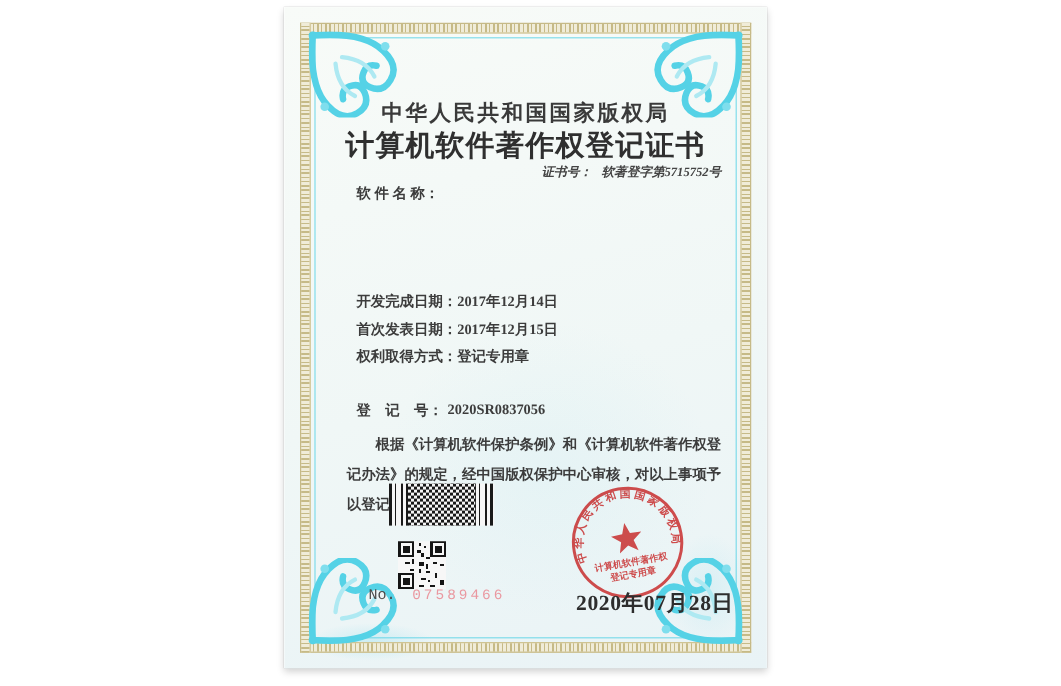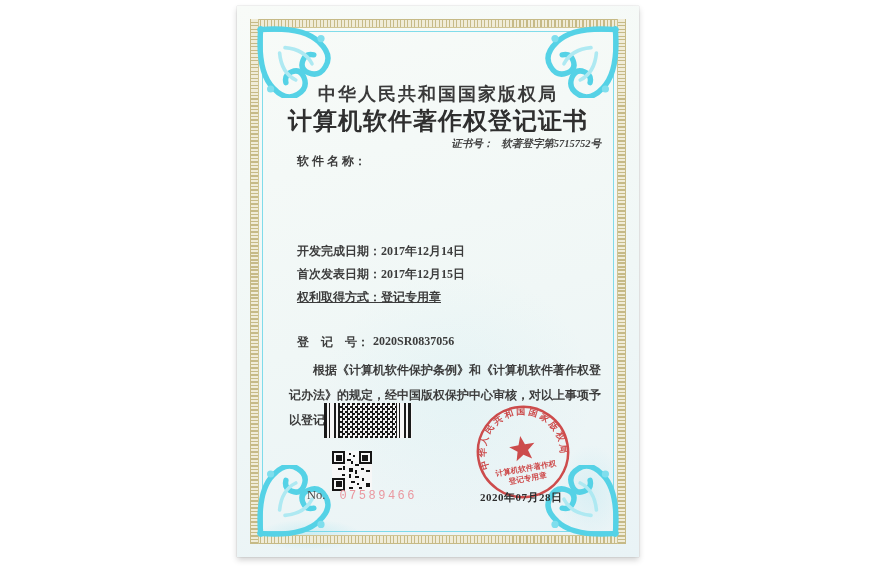--- a/index.html
+++ b/index.html
@@ -47,40 +47,40 @@
   .cert-title { position:absolute; left:0; right:0; top:99px; text-align:center;
                 font-size:24px; font-weight:800; letter-spacing:1px; color:#2f2f2f; }
   .cert-no { position:absolute; right:38px; top:131px; font-size:10.5px; font-weight:700; color:#444;font-style:italic; }
   .cert-no .lbl { margin-right:8px; }
 
   
   .field-row { position:absolute; left:60px; display:flex; font-size:12px; font-weight:700; color:#3c3c3c;justify-content:space-between; }
   .field-label { display:inline-block; min-width:76px; white-space:pre; }
   .field-value { white-space:pre; }
   .row-1 { top:147px; } .row-2 { top:193px; } .row-3 { top:237px; }
-  .row-4 { top:260px; } .row-5 { top:283px;text-decoration:underline; } .row-6 { top:307px; } .row-7 { top:328px; }
+  .row-4 { top:260px; } .row-5 { top:283px; } .row-6 { top:307px; } .row-7 { top:328px; }
   .value-line2 { font-size:12px; font-weight:700; }
 
   .statement { position:absolute; left:52px; top:352px; width:314px;
                font-size:12px; font-weight:700; line-height:25px; text-indent:2em; color:#3c3c3c; }
 
   
   .barcode { position:absolute; left:87px; top:397px; width:88px; height:35px;
     background:repeating-linear-gradient(90deg,#1a1a1a 0 3px,#f6f6f6 3px 5px,#1a1a1a 5px 6px,#f6f6f6 6px 10px,#1a1a1a 10px 12px,#f6f6f6 12px 14px); }
   .barcode::after { content:""; position:absolute; left:16px; right:16px; top:0; bottom:0;
     background:repeating-conic-gradient(#181818 0% 25%, #f4f4f4 25% 50%) 0 0 / 5px 5px; }
   .qr { position:absolute; left:92px; top:445px; width:46px; height:40px; }
   .serial-line { position:absolute; left:70px; top:482px; font-size:12.5px; }
-  .serial-label { color:#4a4a4a; margin-right:14px; }
+  .serial-label { color:#4a4a4a; margin-right:14px;font-family:Liberation Mono, monospace; }
   .serial-number { color:#ea98a0; letter-spacing:2.5px; font-family:"Liberation Mono","DejaVu Sans Mono",monospace; font-size:12px; }
 
   
   .seal { position:absolute; left:238px; top:398px; width:96px; height:96px;
           transform:rotate(-10deg); opacity:.9; mix-blend-mode:multiply; }
-  .issue-date { position:absolute; left:243px; top:484px; font-size:11px; font-weight:800;
+  .issue-date { position:absolute; left:243px; top:484px; font-size:18px; font-weight:800;
                 letter-spacing:.5px; color:#2d2d2d; }
 </style>
 </head>
 <body>
 
 <div class="stage">
   <div class="certificate">
 
     <div class="gf gf-top"></div>
     <div class="gf gf-bottom"></div>

